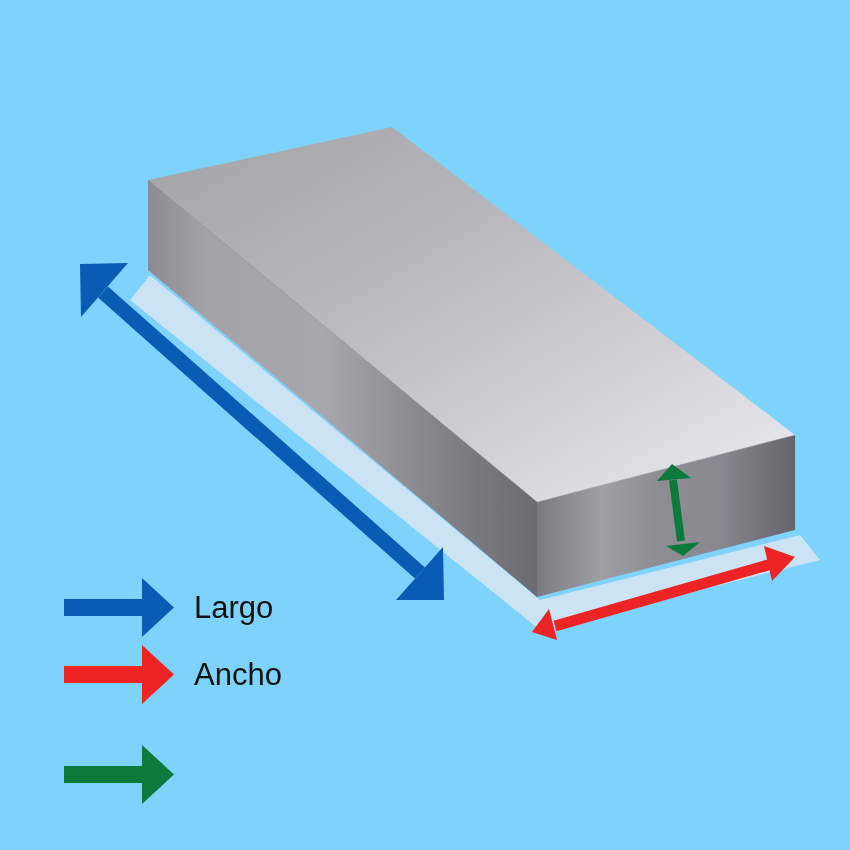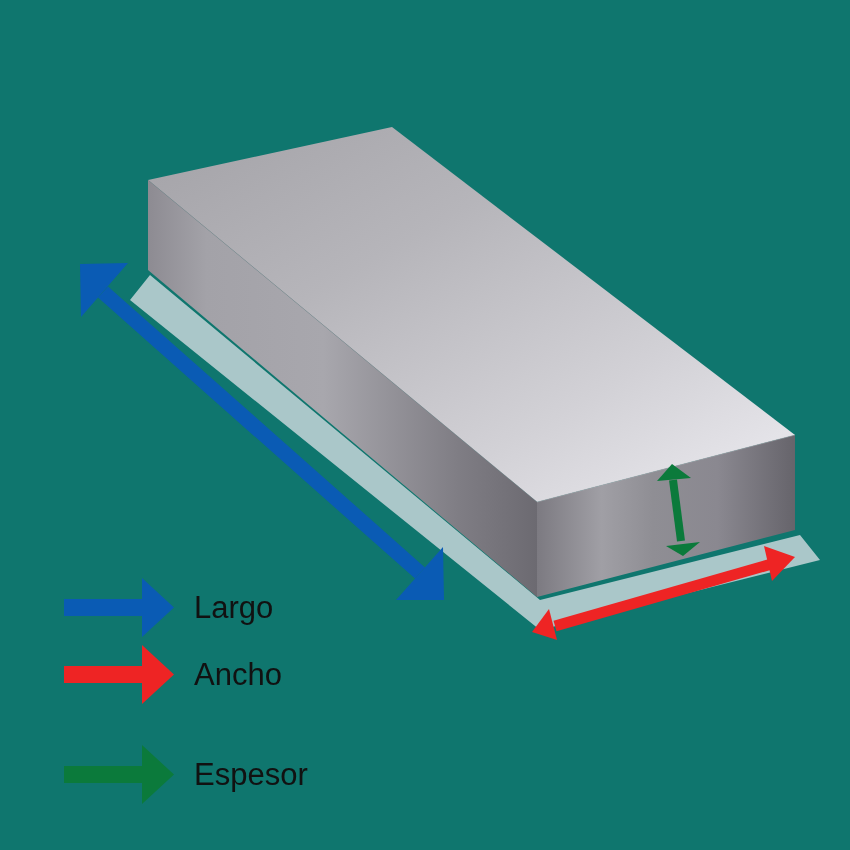--- a/index.html
+++ b/index.html
@@ -1,16 +1,16 @@
 <!DOCTYPE html>
 <html><head>
 <meta charset="utf-8">
 <style>
   html, body { margin: 0; padding: 0; background: #ffffff; }
-  #canvas { position: relative; width: 850px; height: 850px; overflow: hidden; background: #0f766e; }
+  #canvas { position: relative; width: 850px; height: 850px; overflow: hidden; background: #7dd3fc; }
   svg.scene { position: absolute; left: 0; top: 0; }
   .legend-item { position: absolute; left: 64px; height: 60px; display: flex; align-items: center; }
   .legend-arrow { width: 110px; height: 60px; display: block; }
   .legend-label { position: absolute; left: 130px; font-family: "Liberation Sans", sans-serif; font-size: 31px; color: #111111; white-space: nowrap; }
 </style>
 </head>
 <body>
 
 <div id="canvas">
 
@@ -88,16 +88,15 @@
       <polygon points="78,0 110,29.5 78,59" fill="#ee2424"></polygon>
     </svg>
     <span class="legend-label">Ancho</span>
   </div>
 
   <div class="legend-item" style="top:745px;">
     <svg class="legend-arrow" viewBox="0 0 110 60">
       <rect x="0" y="21" width="80" height="17" fill="#0b7a3b"></rect>
       <polygon points="78,0 110,29.5 78,59" fill="#0b7a3b"></polygon>
     </svg>
-    <span class="legend-label">Espesor</span>
   </div>
 
 </div>
 
 </body></html>

